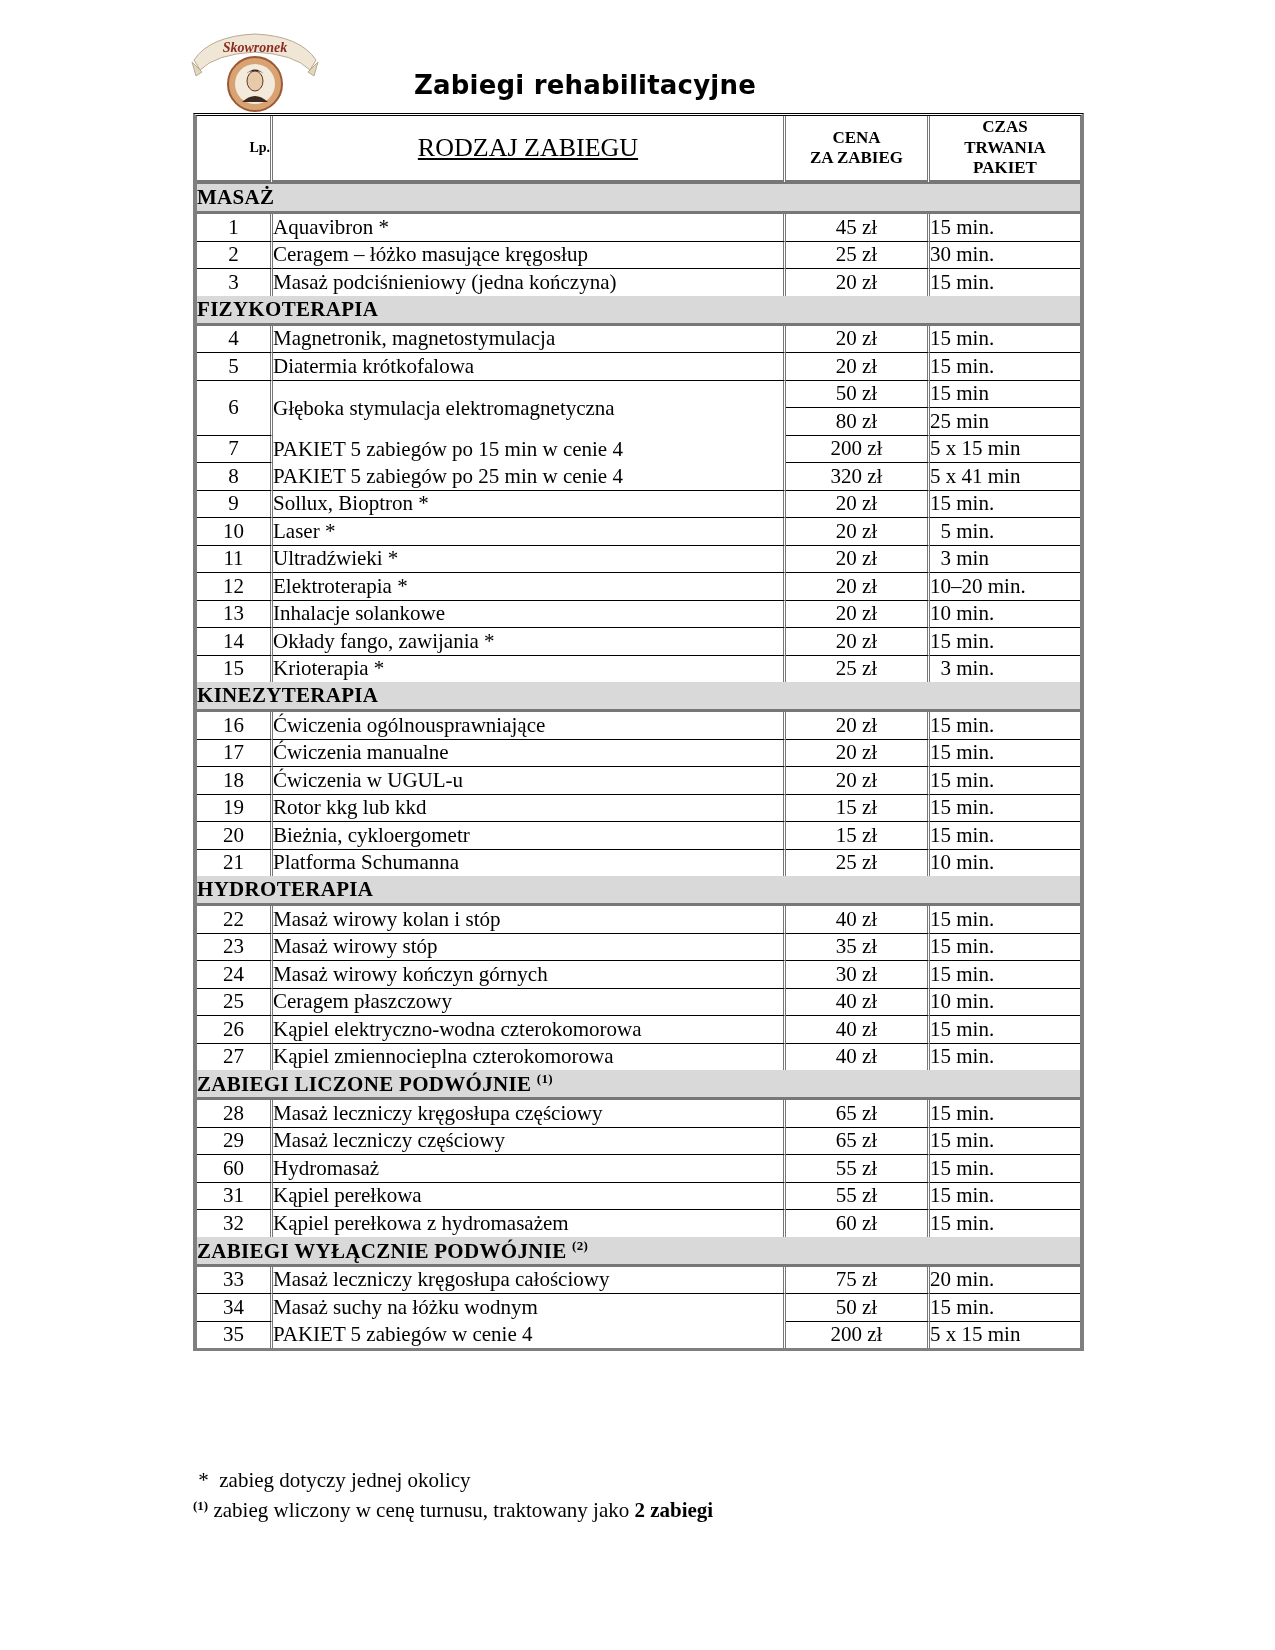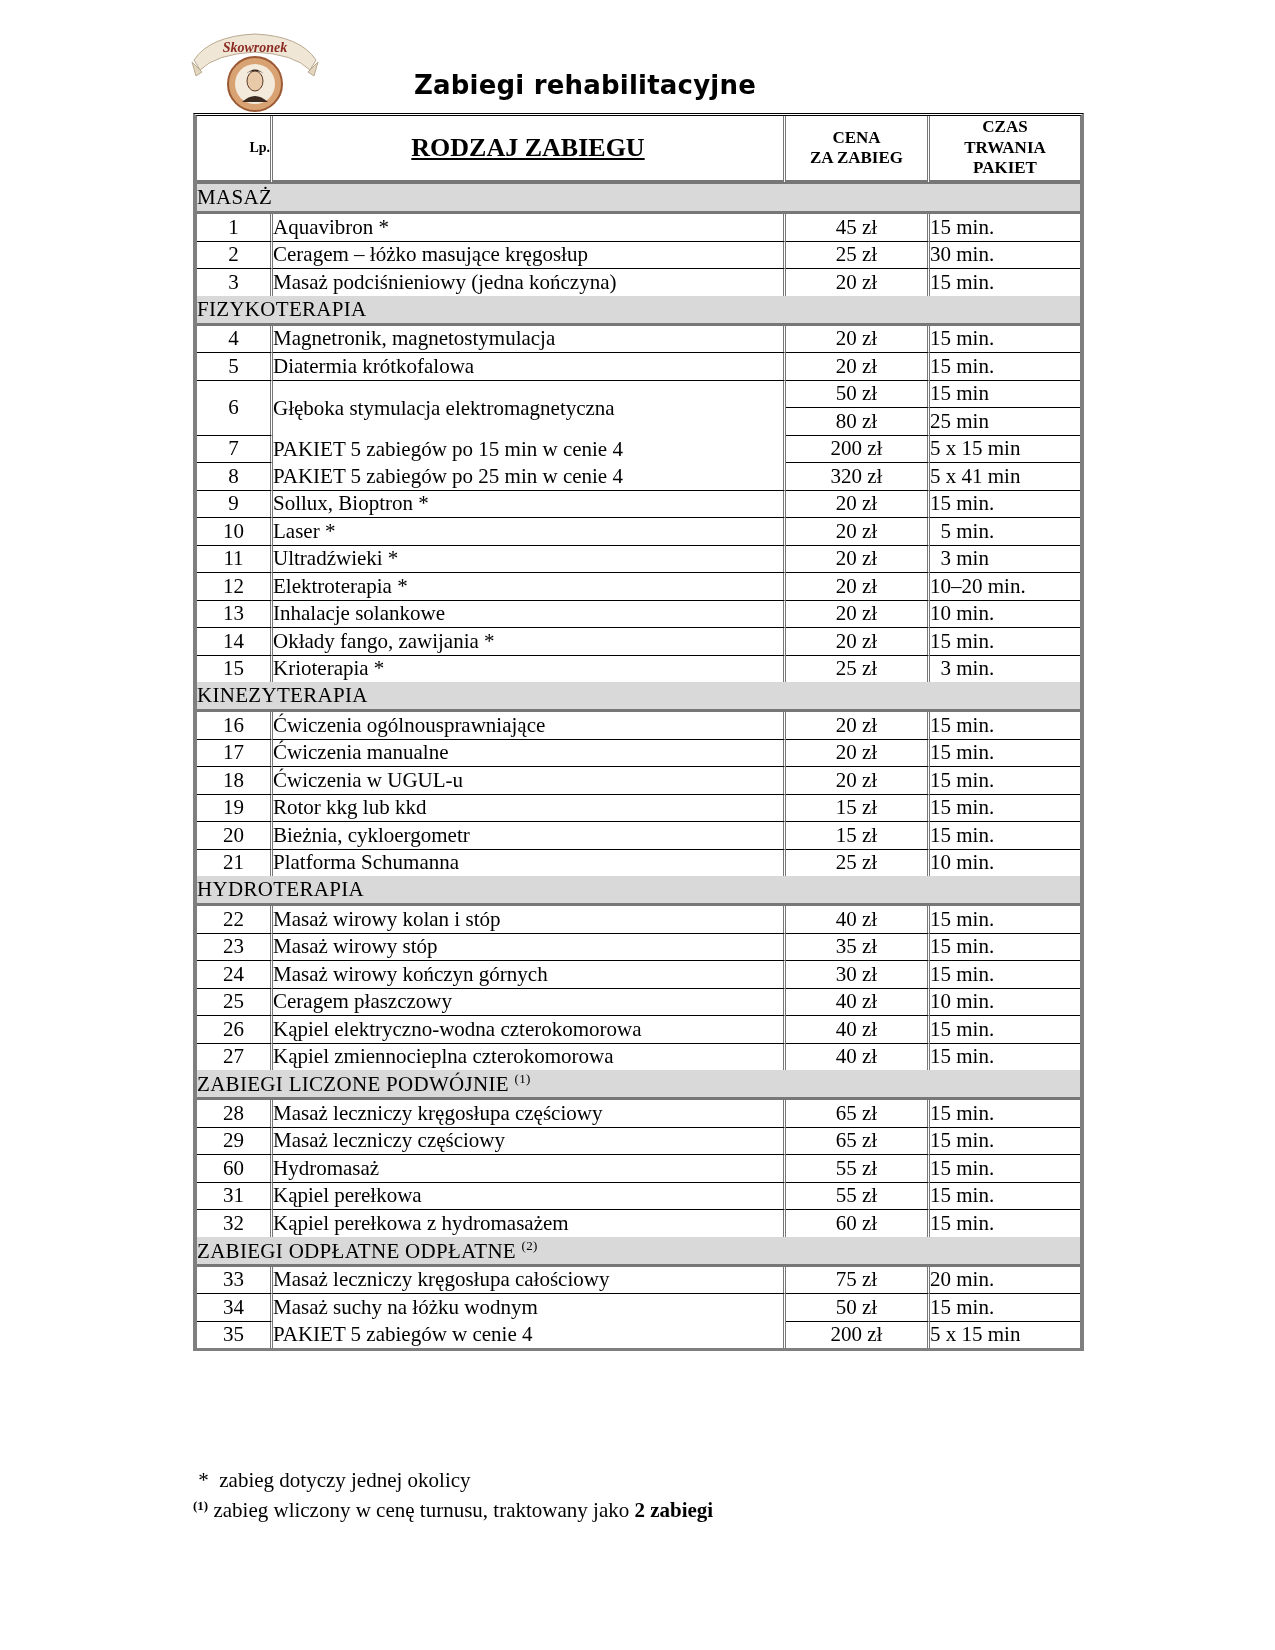--- a/index.html
+++ b/index.html
@@ -14,23 +14,23 @@
   table.price col.c-name { width: 513px; }
   table.price col.c-price { width: 144px; }
   table.price col.c-time { width: 150px; }
   table.price td, table.price th { padding: 0; margin: 0; font-size: 21px; line-height: 1; vertical-align: middle; }
   th { font-weight: bold; }
   .hdr th { height: 64px; border-right: 3px double #777; border-bottom: 4px solid #777; background: #fff; }
   .hdr th:last-child { border-right: none; }
   .hdr .h-lp { font-size: 14px; text-align: right; }
   .hdr .h-name { font-size: 26px; text-decoration: underline; font-weight: normal; text-align: center;
                  font-family: "Liberation Serif", serif; }
-  .hdr .h-name span { font-weight: bold; }
+  .hdr .h-name span { font-weight: normal; }
   .hdr .h-price, .hdr .h-time { font-size: 17px; text-align: center; line-height: 1.2; }
-  .sec td { background: #d9d9d9; height: 27px; font-weight: normal; font-size: 21px;
+  .sec td { background: #d9d9d9; height: 27px; font-weight: bold; font-size: 21px;
             border-bottom: 3px solid #777; padding-left: 90px; letter-spacing: 0.3px; }
   .sec sup { font-size: 13px; vertical-align: 8px; }
   .row td { height: 26.5px; border-bottom: 1px solid #000; border-right: 3px double #777; }
   .row td:last-child { border-right: none; }
   .row.last td { border-bottom: none; }
   .row.no-name-border td.name { border-bottom: none; }
   td.lp { text-align: center; }
   td.name { padding-left: 6px; white-space: nowrap; }
   td.pr { text-align: center; }
   td.tm { padding-left: 7px; white-space: pre; }
@@ -284,21 +284,21 @@
         <td class="tm">15 min.</td>
       </tr>
     <tr class="row last">
         <td class="lp">32</td>
         <td class="name">Kąpiel perełkowa z hydromasażem</td>
         <td class="pr">60 zł</td>
         <td class="tm">15 min.</td>
       </tr>
 
     <tr class="sec">
-        <td colspan="4"><span>ZABIEGI ODPŁATNE ODPŁATNE</span> <sup>(2)</sup></td>
+        <td colspan="4"><span>ZABIEGI WYŁĄCZNIE PODWÓJNIE</span> <sup>(2)</sup></td>
       </tr>
     <tr class="row">
         <td class="lp">33</td>
         <td class="name">Masaż leczniczy kręgosłupa całościowy</td>
         <td class="pr">75 zł</td>
         <td class="tm">20 min.</td>
       </tr>
     <tr class="row no-name-border">
         <td class="lp">34</td>
         <td class="name">Masaż suchy na łóżku wodnym</td>

